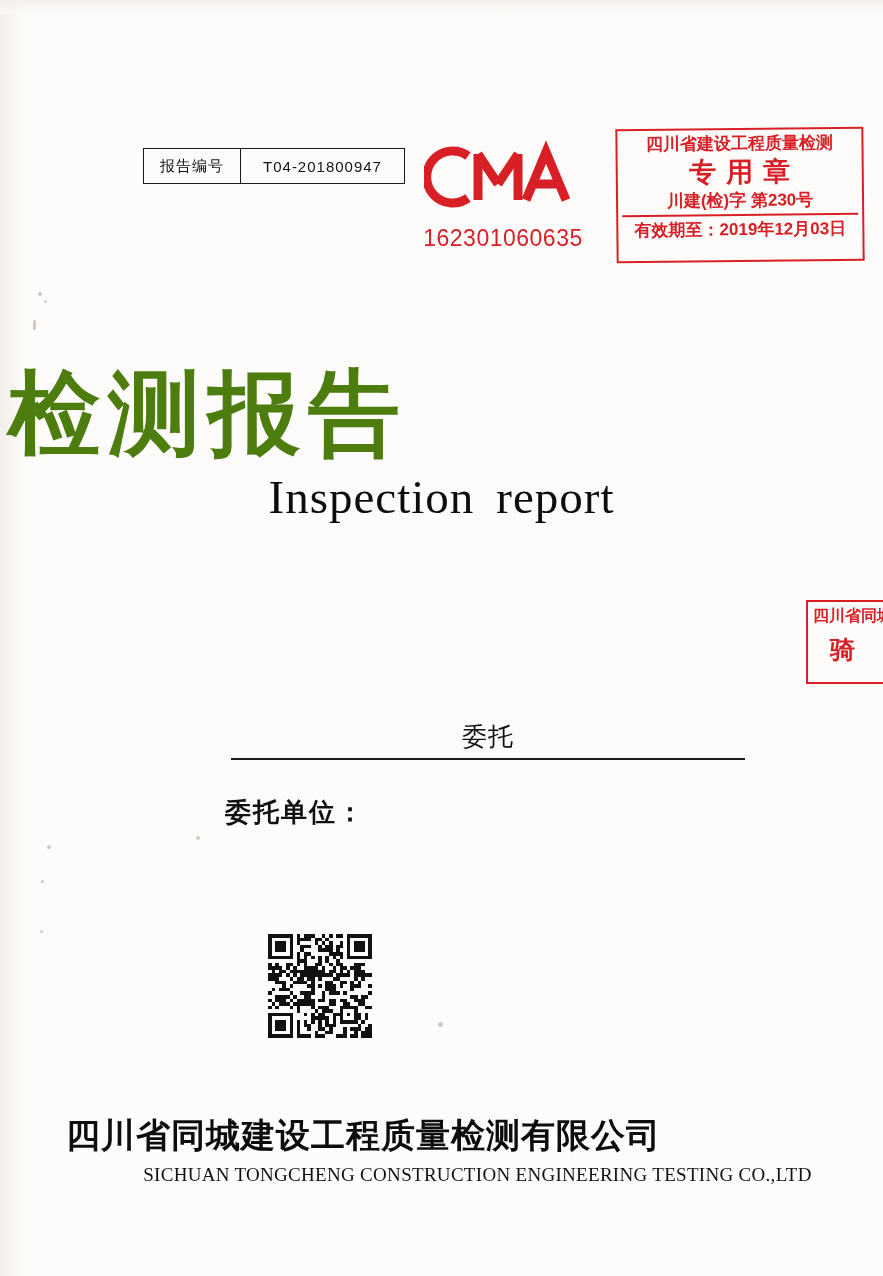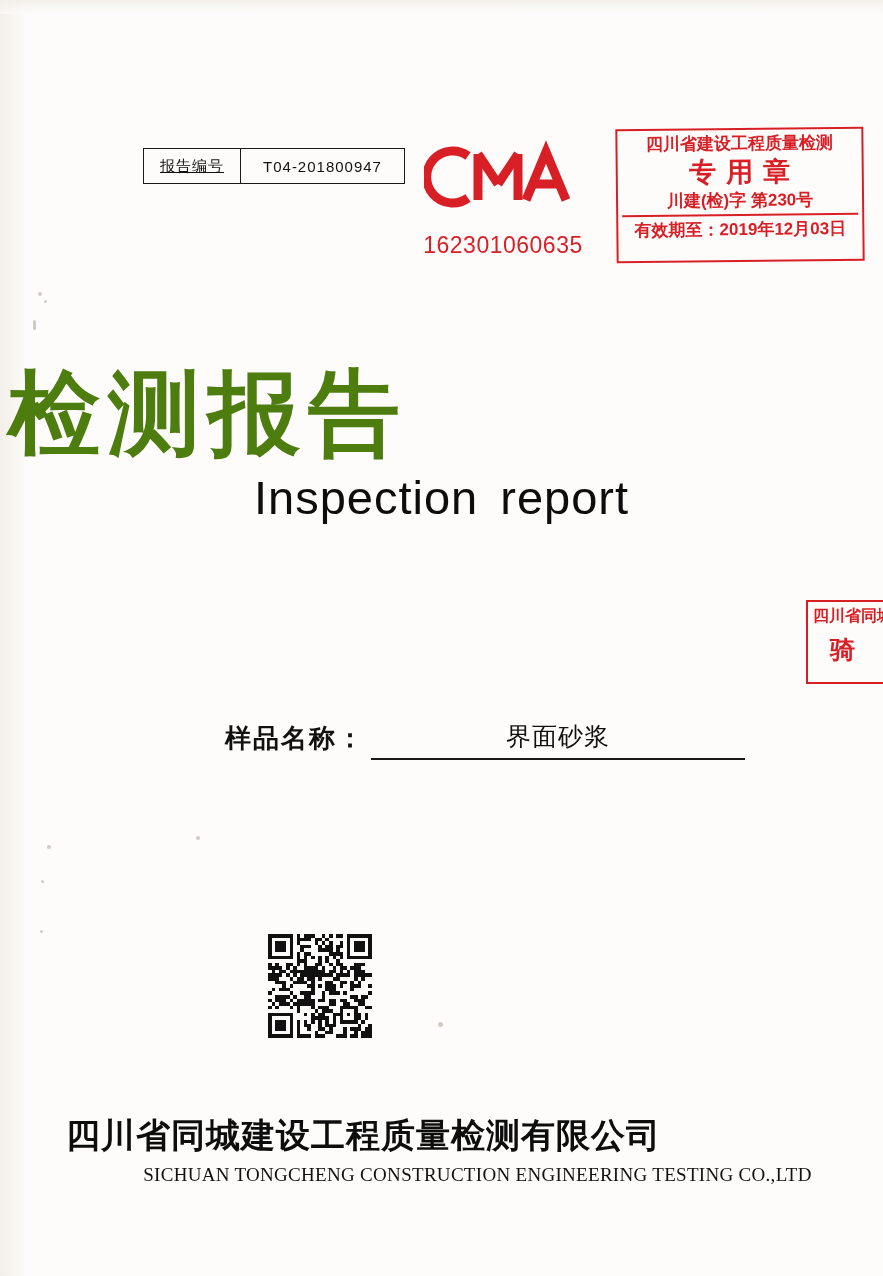--- a/index.html
+++ b/index.html
@@ -50,41 +50,41 @@
   .hdr-table td {
     border: 1.6px solid #1a1a1a;
     padding: 0;
     height: 34px;
     text-align: center;
     vertical-align: middle;
     font-family: "Liberation Sans", sans-serif;
     color: #121212;
     letter-spacing: 1px;
   }
-  .hdr-label { width: 96px; text-decoration: underline; }
+  .hdr-label { width: 96px; }
   .hdr-value { width: 163px; font-size: 15px; letter-spacing: .5px; margin-left: 44px;}
 
   
   .cma-block {
     position: absolute;
     left: 418px;
     top: 140px;
     width: 170px;
     text-align: center;
     color: #d81f26;
   }
   .cma-logo {
     width: 158px;
     height: 72px;
     margin: 0 auto;
     position: relative;
   }
   .cma-logo svg { display:block; }
   .cma-number {
-    margin-top: 20px;
+    margin-top: 13px;
     font-size: 23px;
     font-family: "Liberation Sans", sans-serif;
     color: #d81f26;
     letter-spacing: .5px;
     font-weight: 500;
   }
 
   
   .seal {
     position: absolute;
@@ -173,21 +173,21 @@
     color: #4d7c0f;
     text-indent: 8px;
   }
   .title-en {
     position: absolute;
     top: 470px;
     left: 0;
     width: 883px;
     text-align: center;
     font-size: 47px;
-    font-family: Liberation Sans, sans-serif;
+    font-family: Liberation Serif, serif;
     color: #0d0d0d;
     letter-spacing: 1px;
   }
   .title-en .gap { display: inline-block; width: 22px; }
 
   
   .fields {
     position: absolute;
     left: 225px;
     top: 686px;
@@ -313,26 +313,24 @@
     <div class="side-seal-l2">骑</div>
   </div>
 
   <div class="title-cn">检测报告</div>
   <div class="title-en">
     <span>Inspection</span><span class="gap"></span><span>report</span>
   </div>
 
   <div class="fields">
     <div class="field-row">
-      <div class="field-label">样品名称：</div>
-      <div class="field-value">界面砂浆</div>
+      <div class="field-value">委托</div>
     </div>
     <div class="field-row">
-    </div>
-    <div class="field-row">
+      <div class="field-label">委托单位：</div>
     </div>
   </div>
 
   <div class="qr">
     <svg id="qr-svg" width="104" height="104" viewBox="0 0 29 29" shape-rendering="crispEdges" xmlns="http://www.w3.org/2000/svg">
       <rect width="29" height="29" fill="#fdfcfa"></rect>
       <g id="qr-cells" fill="#111">
           <rect x="0" y="0" width="1" height="1"></rect>
           <rect x="1" y="0" width="1" height="1"></rect>
           <rect x="2" y="0" width="1" height="1"></rect>

